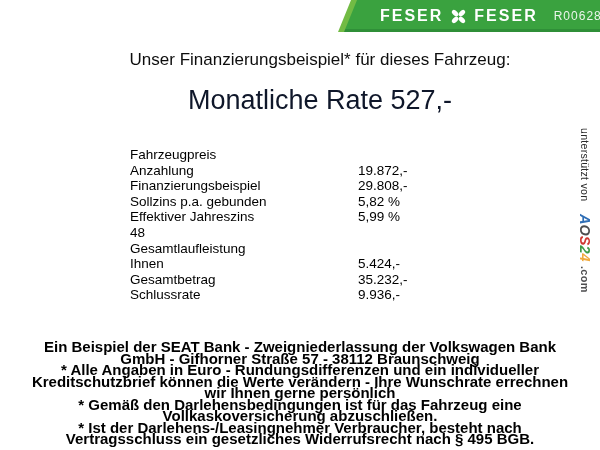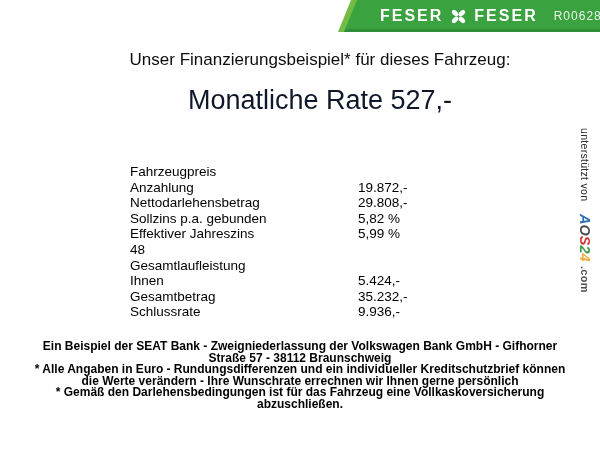--- a/index.html
+++ b/index.html
@@ -21,29 +21,29 @@
     font-size:16px;letter-spacing:2px;}
   .brand .clover{width:17px;height:17px;display:inline-block;margin:0 2px;}
   .ref-code{margin-left:16px;font-size:12px;letter-spacing:1px;font-weight:400;color:#eaf5ea;}
 
   
   .title-block{position:absolute;top:50px;left:0;width:600px;text-align:center;padding-left:20px;}
   .title-line1{font-size:17px;font-weight:400;color:#0d0d0d;}
   .title-line2{font-size:27px;font-weight:400;color:#0f172a;margin-top:15px;}
 
   
-  .finance-table{position:absolute;top:164px;left:130px;width:330px;
+  .finance-table{position:absolute;top:147px;left:130px;width:330px;
     font-size:13.5px;line-height:15.6px;color:#000;}
   .finance-row{display:flex;}
   .finance-label{flex:0 0 228px;}
   .finance-value{flex:1;}
 
   
   .footnotes{position:absolute;top:341px;left:25px;width:550px;
-    font-size:12px;font-weight:bold;line-height:11.5px;text-align:center;color:#000;}
+    font-size:15px;font-weight:bold;line-height:11.5px;text-align:center;color:#000;}
   .footnotes p{margin:0;}
 
   
   .side-credit{position:absolute;top:128px;right:7px;height:200px;
     writing-mode:vertical-rl;font-size:10.5px;color:#2a2a2a;letter-spacing:.3px;
     white-space:nowrap;}
   .aos-logo{margin-inline-start:9px;font-size:14.5px;font-weight:bold;
     font-style:italic;letter-spacing:0;}
   .aos-suffix{margin-inline-start:2px;font-size:11px;font-weight:bold;color:#4d4d4f;}
 </style>
@@ -81,21 +81,21 @@
 
   <div class="finance-table">
       <div class="finance-row">
         <span class="finance-label">Fahrzeugpreis</span>
       </div>
       <div class="finance-row">
         <span class="finance-label">Anzahlung</span>
         <span class="finance-value">19.872,-</span>
       </div>
       <div class="finance-row">
-        <span class="finance-label">Nettodarlehensbetrag</span>
+        <span class="finance-label">Finanzierungsbeispiel</span>
         <span class="finance-value">29.808,-</span>
       </div>
       <div class="finance-row">
         <span class="finance-label">Sollzins p.a. gebunden</span>
         <span class="finance-value">5,82 %</span>
       </div>
       <div class="finance-row">
         <span class="finance-label">Effektiver Jahreszins</span>
         <span class="finance-value">5,99 %</span>
       </div>
@@ -122,15 +122,16 @@
   <div class="side-credit">
     <span>unterstützt von</span>
     <span class="aos-logo"><span style="color: rgb(46, 110, 182);">A</span><span style="color: rgb(77, 77, 79);">O</span><span style="color: rgb(207, 56, 50);">S</span><span style="color: rgb(61, 155, 71);">2</span><span style="color: rgb(240, 169, 60);">4</span></span>
     <span class="aos-suffix">.com</span>
   </div>
 
   <div class="footnotes">
       <p>Ein Beispiel der SEAT Bank - Zweigniederlassung der Volkswagen Bank GmbH - Gifhorner Straße 57 - 38112 Braunschweig</p>
       <p>* Alle Angaben in Euro - Rundungsdifferenzen und ein individueller Kreditschutzbrief können die Werte verändern - Ihre Wunschrate errechnen wir Ihnen gerne persönlich</p>
       <p>* Gemäß den Darlehensbedingungen ist für das Fahrzeug eine Vollkaskoversicherung abzuschließen.</p>
+      <p>* Ist der Darlehens-/Leasingnehmer Verbraucher, besteht nach Vertragsschluss ein gesetzliches Widerrufsrecht nach § 495 BGB.</p>
     </div>
 
 </div>
 
 </body></html>

